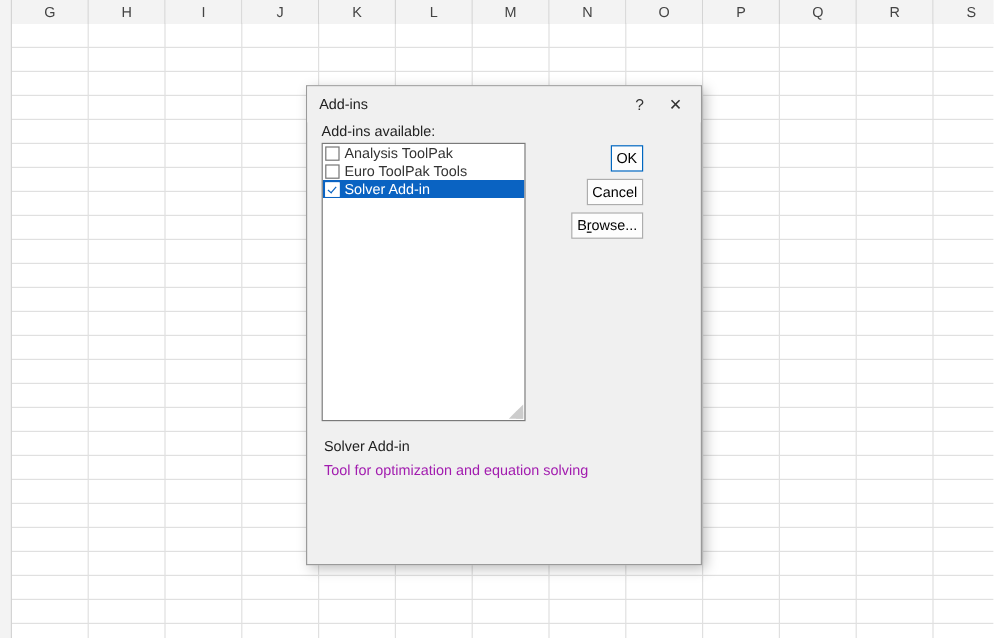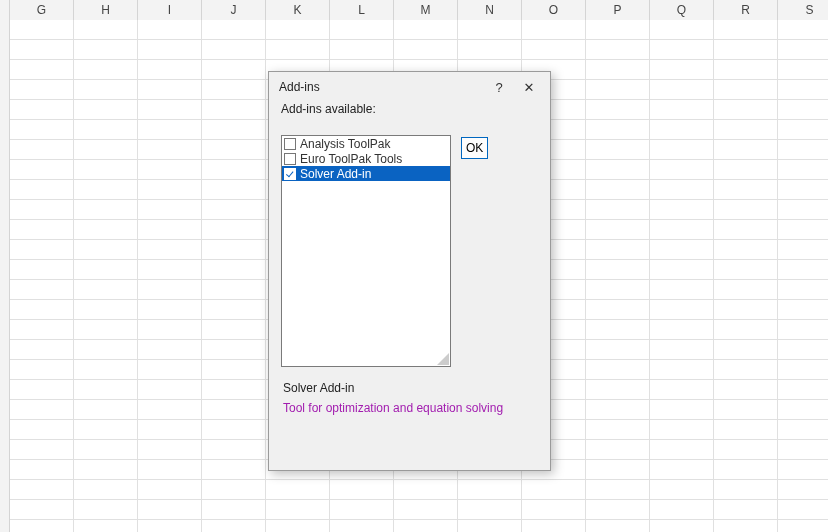--- a/index.html
+++ b/index.html
@@ -19,37 +19,37 @@
     }
     .col-h:first-child { flex: 0 0 10px; border-left: none; }
     .rows { }
     .row { display: flex; height: 20px; border-bottom: 1px solid #e0e0e0; }
     .cell {
       flex: 0 0 64px; height: 20px; border-right: 1px solid #e0e0e0;
     }
     .row-h { flex: 0 0 10px; background: #f3f3f3; border-right: 1px solid #d4d4d4; }
     
     .dialog {
-      position: absolute; left: 268px; top: 71px;
-      width: 283px; height: 400px;
+      position: absolute; left: 255px; top: 71px;
+      width: 330px; height: 400px;
       background: #f0f0f0; border: 1px solid #9a9a9a;
       box-shadow: 3px 3px 10px rgba(0,0,0,0.25);
       display: flex; flex-direction: column;
     }
     .titlebar {
       height: 30px; display: flex; align-items: center;
       padding: 0 6px 0 10px; background: #f0f0f0;
     }
     .titlebar .title { flex: 1; font-size: 12px; color: #222; }
     .tb-btn {
       width: 30px; height: 24px; display: flex; align-items: center; justify-content: center;
       color: #333; cursor: pointer; font-size: 13px;
     }
     .body { flex: 1; display: flex; flex-direction: column; padding: 0 12px 10px 12px; }
-    .label { font-size: 12px; margin-bottom: 19px; color: #222; }
+    .label { font-size: 12px; margin-bottom: 3px; color: #222; }
     .mid { display: flex; gap: 10px; }
     .listwrap { position: relative; }
     .listbox {
       width: 170px; height: 232px; background: #fff;
       border: 1px solid #7a7a7a; overflow: hidden;
       box-shadow: inset 0 0 0 1px #fff;
     }
     .li {
       display: flex; align-items: center; height: 15px;
       padding: 0 2px; font-size: 12px; gap: 4px; cursor: default;
@@ -70,21 +70,21 @@
     .scroll-handle {
       position: absolute; right: 2px; bottom: 2px;
       width: 0; height: 0;
       border-left: 6px solid transparent;
       border-top: 6px solid transparent;
       border-right: 6px solid #9a9a9a;
       border-bottom: 6px solid #9a9a9a;
       cursor: nwse-resize;
       opacity: 0.5;
     }
-    .btns { display: flex; flex-direction: row; gap: 6px; width: 88px; padding-top: 2px; }
+    .btns { display: flex; flex-direction: column; gap: 6px; width: 88px; padding-top: 2px; align-items: flex-end; }
     .btn {
       height: 22px; background: #fdfdfd; border: 1px solid #adadad;
       font-size: 12px; cursor: pointer; padding: 0 4px;
     }
     .btn.primary { border: 1px solid #0067c0; }
     .underline-hint { text-decoration: underline; text-decoration-thickness: 1px; }
     .desc { margin-top: 14px; padding: 0 2px; }
     .desc-title { font-size: 12px; color: #222; margin-bottom: 6px; }
     .desc-text { font-size: 12px; color: #a21caf; }
   </style>
@@ -549,20 +549,22 @@
             </div>
             <div class="li selected">
               <span class="chk checked"></span>
               <span>Solver Add-in</span>
             </div>
           </div>
         <div class="scroll-handle"></div>
       </div>
       <div class="btns">
         <button class="btn primary">OK</button>
+        <button class="btn">Cancel</button>
+        <button class="btn"><span>B</span><span class="underline-hint">r</span><span>owse...</span></button>
       </div>
     </div>
     <div class="desc">
       <div class="desc-title">Solver Add-in</div>
       <div class="desc-text">Tool for optimization and equation solving</div>
     </div>
   </div>
 </div>
 
 </body></html>

